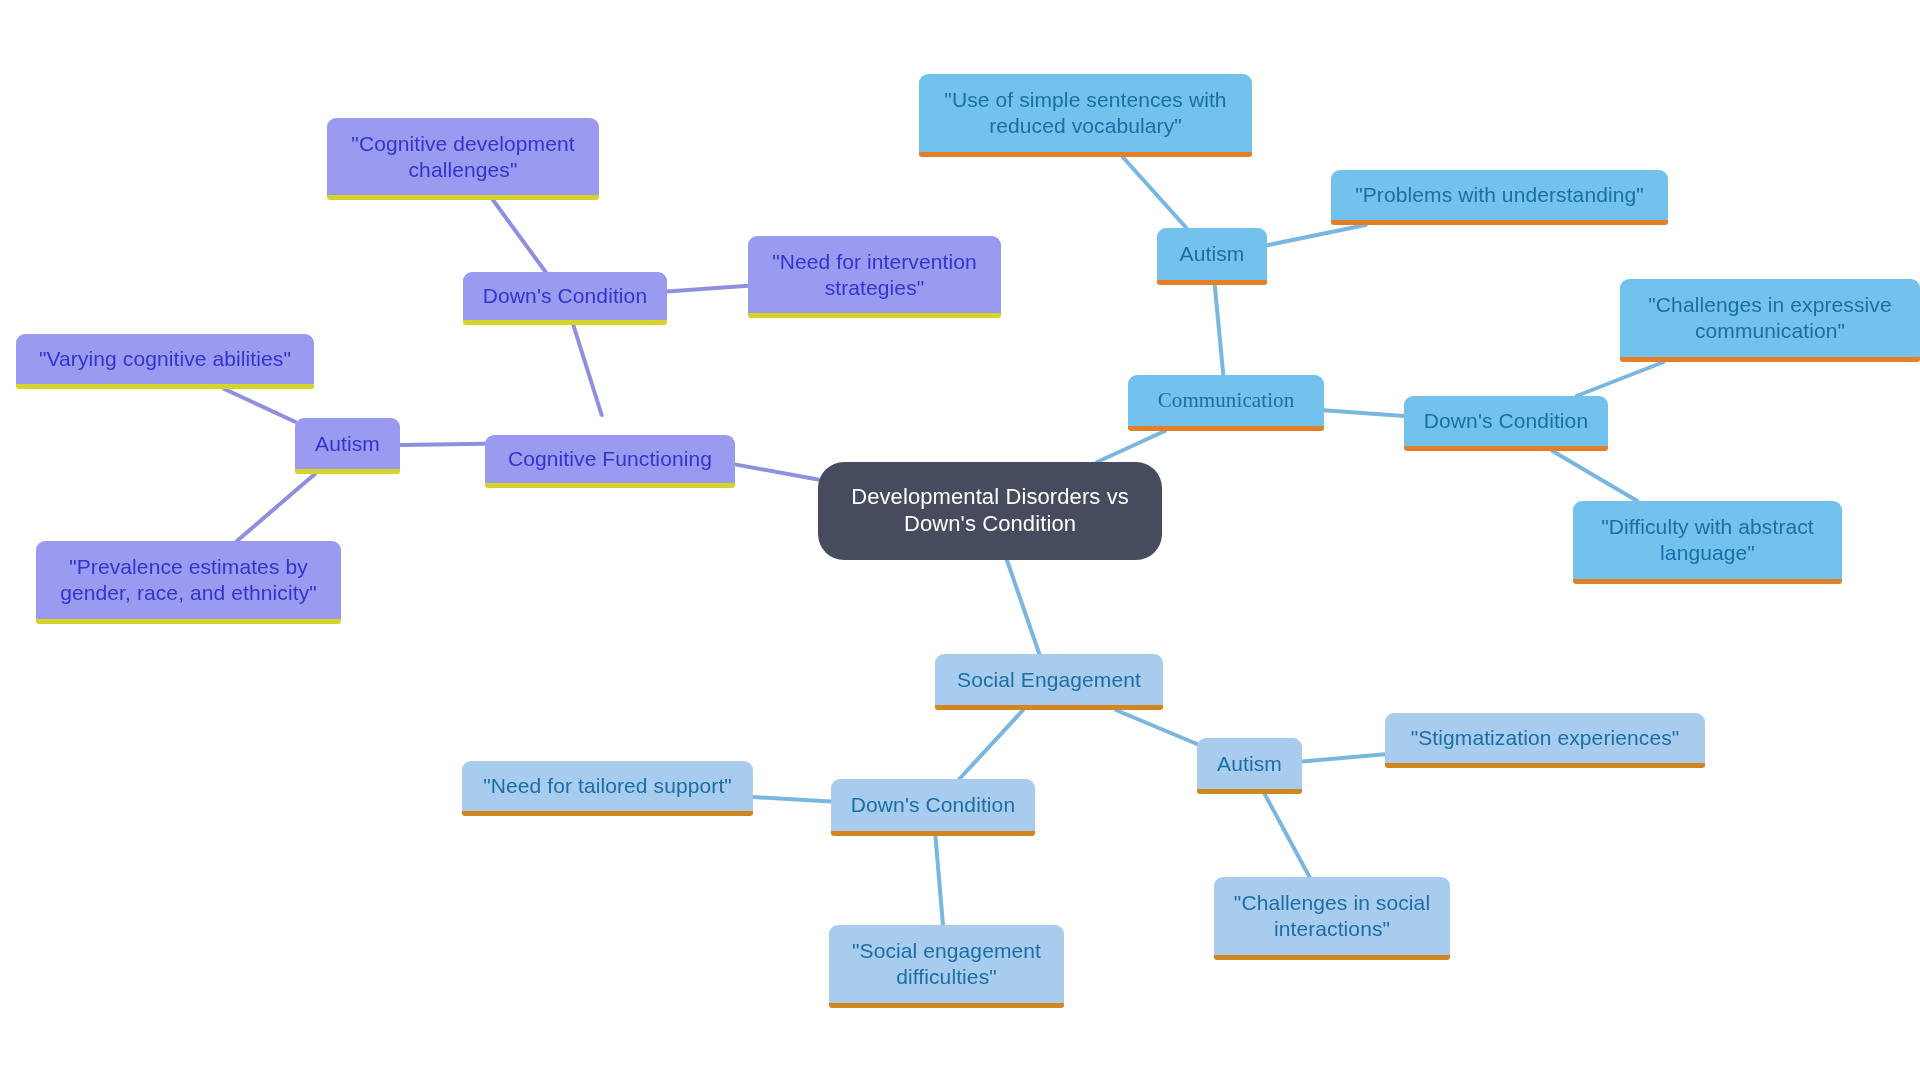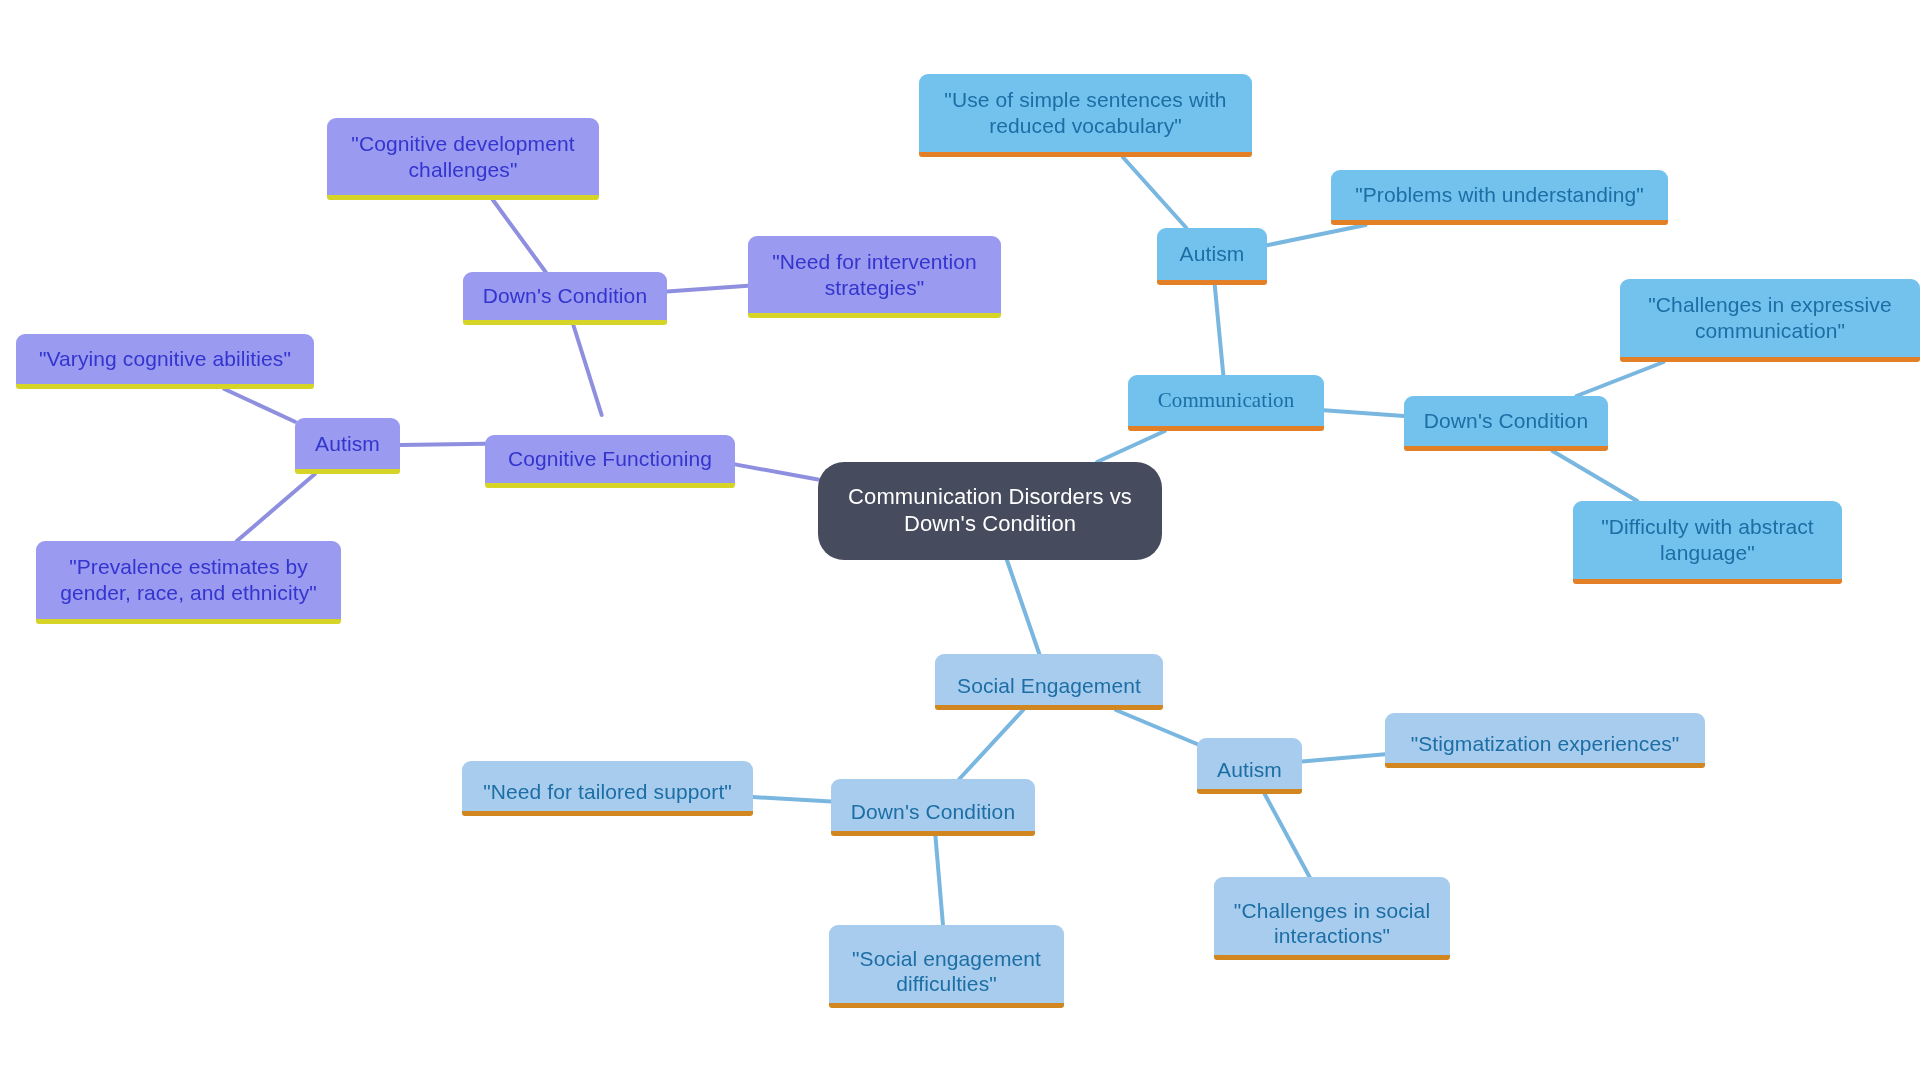--- a/index.html
+++ b/index.html
@@ -61,21 +61,20 @@
     color: #1c6ea4;
     border-bottom: 5px solid #e27f27;
     font-size: 21px;
   }
   
   .node.lightblue {
     background: #a7ccee;
     color: #1c6ea4;
     border-bottom: 5px solid #d2861f;
     font-size: 21px;
-    align-items: flex-end;
   }
   .node .label {
     display: block;
     width: 100%;
     white-space: pre-line;
   }
 </style>
 </head>
 <body>
 
@@ -98,21 +97,21 @@
       <line x1="1006.906432748538" y1="560" x2="1039.3391812865498" y2="654" stroke="#79b7e0" stroke-width="4" stroke-linecap="round"></line>
       <line x1="1023.1195219123506" y1="710" x2="959.3426294820717" y2="779" stroke="#79b7e0" stroke-width="4" stroke-linecap="round"></line>
       <line x1="831" y1="801.5460829493088" x2="753" y2="796.9930875576036" stroke="#79b7e0" stroke-width="4" stroke-linecap="round"></line>
       <line x1="935.4198113207547" y1="836" x2="942.9764150943396" y2="925" stroke="#79b7e0" stroke-width="4" stroke-linecap="round"></line>
       <line x1="1115.8333333333333" y1="710" x2="1197" y2="744.0049875311721" stroke="#79b7e0" stroke-width="4" stroke-linecap="round"></line>
       <line x1="1302" y1="761.4695431472081" x2="1385" y2="754.3071065989848" stroke="#79b7e0" stroke-width="4" stroke-linecap="round"></line>
       <line x1="1264.6475409836066" y1="794" x2="1309.549180327869" y2="877" stroke="#79b7e0" stroke-width="4" stroke-linecap="round"></line>
     </svg>
   <div id="nodes-layer">
       <div class="node root" style="left: 818px; top: 462px; width: 344px; height: 98px;">
-        <span class="label">Communication Disorders vs
+        <span class="label">Developmental Disorders vs
 Down's Condition</span>
       </div>
       <div class="node purple" style="left: 485px; top: 415px; width: 250px; height: 53px; margin-top: 20px;">
         <span class="label">Cognitive Functioning</span>
       </div>
       <div class="node purple" style="left: 463px; top: 272px; width: 204px; height: 53px;">
         <span class="label">Down's Condition</span>
       </div>
       <div class="node purple" style="left: 327px; top: 118px; width: 272px; height: 82px;">
         <span class="label">"Cognitive development

